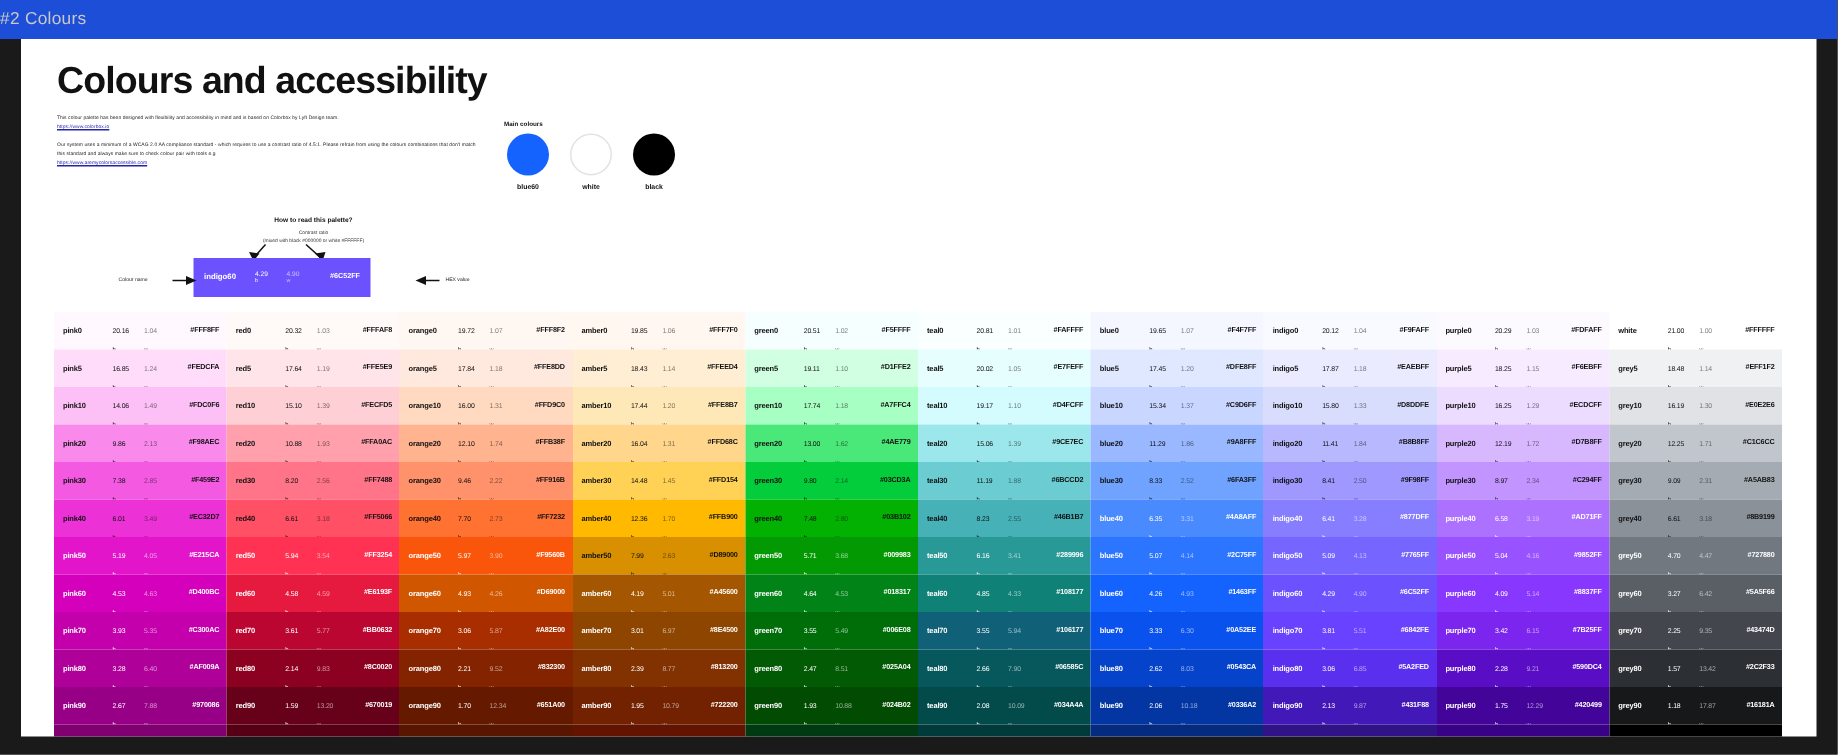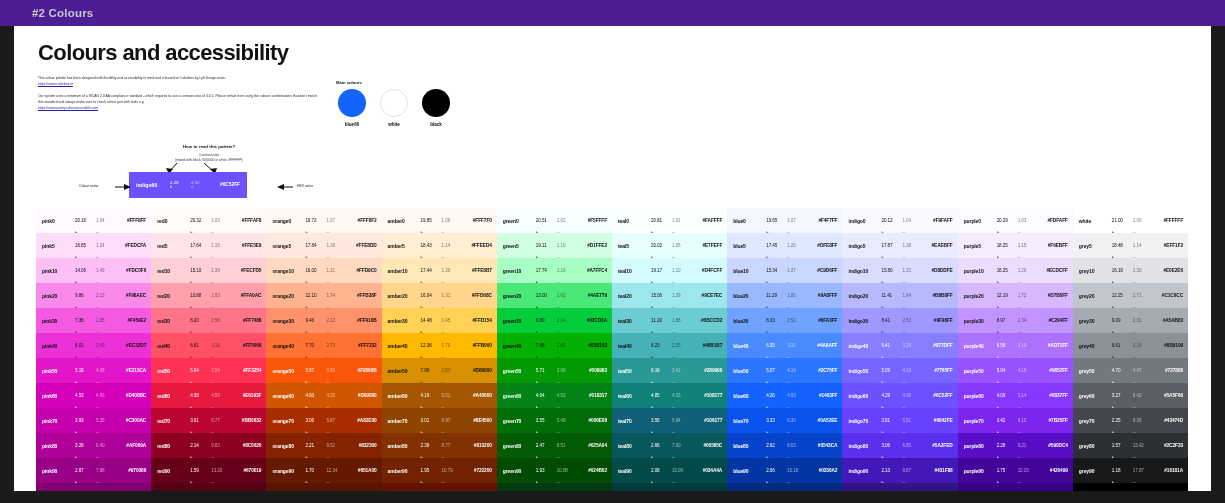--- a/index.html
+++ b/index.html
@@ -4,35 +4,34 @@
 <style>
   * { box-sizing: border-box; margin: 0; padding: 0; }
   html, body {
     width: 1225px; height: 503px;
     background: #1a1a1a;
     font-family: "Liberation Sans", sans-serif;
     overflow: hidden;
   }
   #titlebar {
     height: 26px; width: 100%;
-    background: #4c1d95;
+    background: #1d4ed8;
     display: flex; align-items: center;
-    padding-left: 32px;
-    font-weight: bold;
+    padding-left: 0;
   }
   #titlebar .t { color: #c9c9c9; font-size: 11.5px; letter-spacing: .2px; }
   #canvas {
     position: absolute; left: 14px; top: 26px;
     width: 1197px; height: 465px;
     background: #ffffff;
     overflow: hidden;
   }
   #page-title {
     position: absolute; left: 24px; top: 14px;
-    font-size: 22px; font-weight: 800; letter-spacing: -0.6px;
+    font-size: 25px; font-weight: 800; letter-spacing: -0.6px;
     color: #111111;
   }
   .para {
     position: absolute; left: 24px;
     width: 285px;
     font-size: 3.3px; line-height: 1.75; color: #222;
     letter-spacing: .05px;
   }
   .para a { color: #2222aa; text-decoration: underline; word-break: break-all; }
   #para1 { top: 50px; }

